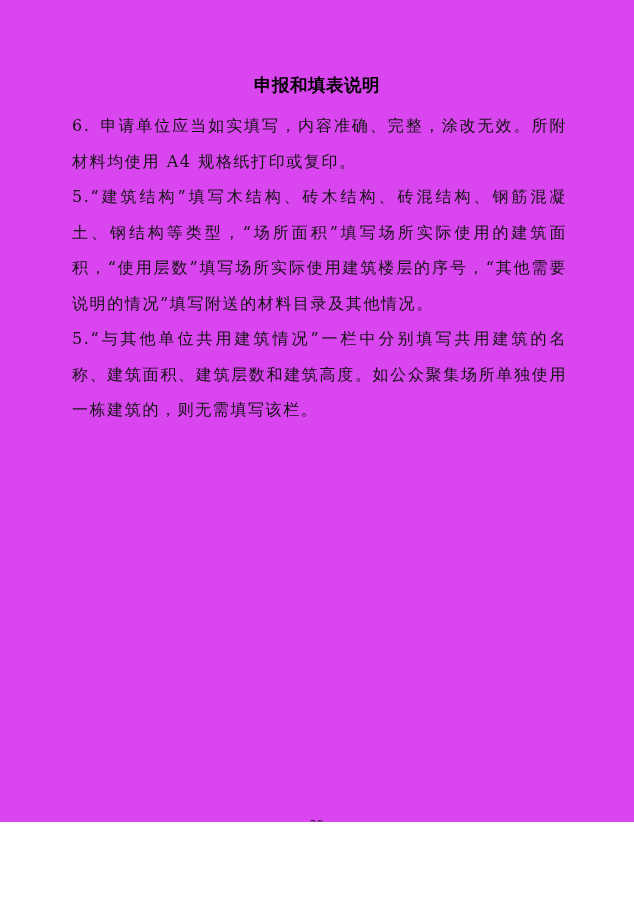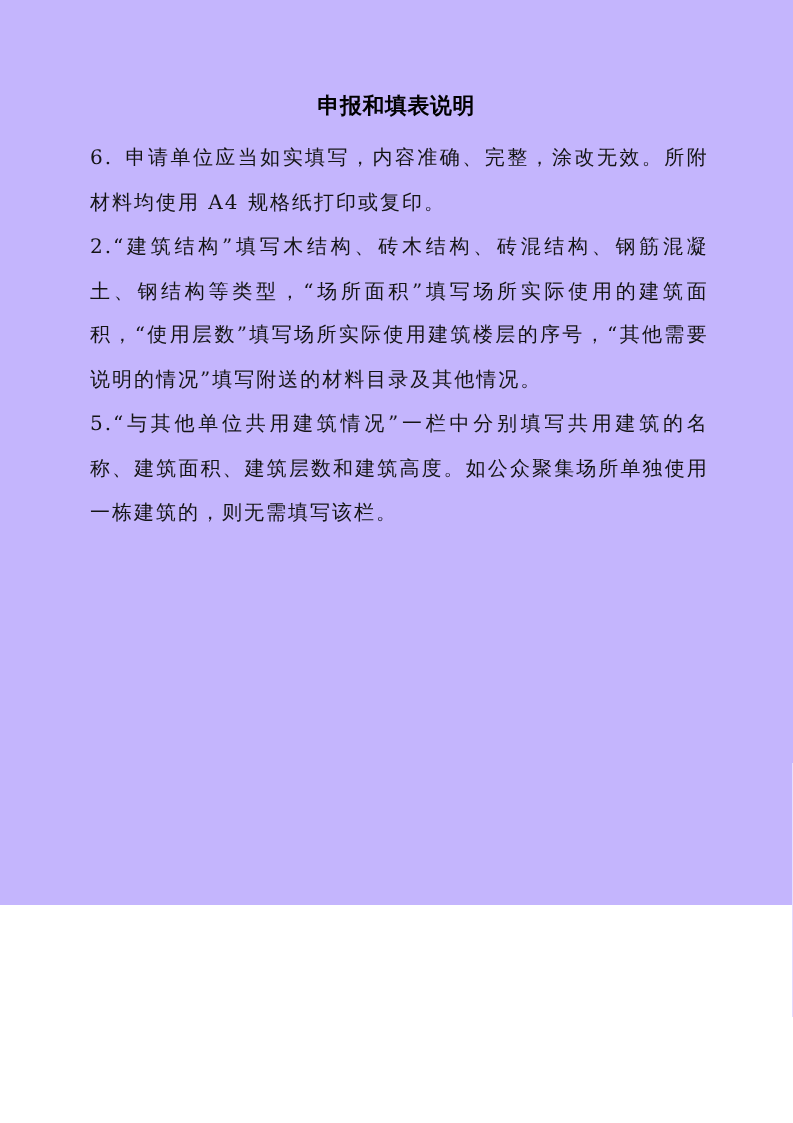--- a/index.html
+++ b/index.html
@@ -3,22 +3,22 @@
 <meta charset="utf-8">
 <style>
   html, body {
     margin: 0;
     padding: 0;
     background: #ffffff;
   }
   .page {
     position: relative;
     width: 634px;
-    height: 724px;
-    background: #c4b5fd;
+    height: 822px;
+    background: #d946ef;
     color: #141414;
     font-family: "DejaVu Serif", "Liberation Serif", serif;
     overflow: hidden;
     box-sizing: border-box;
   }
   .doc-title {
     padding-top: 73px;
     text-align: center;
     font-size: 17.5px;
     font-weight: bold;
@@ -52,19 +52,19 @@
 </style>
 </head>
 <body>
 
 <div class="page">
 
   <div class="doc-title">申报和填表说明</div>
 
   <div class="content">
     <p>6. 申请单位应当如实填写，内容准确、完整，涂改无效。所附材料均使用 A4 规格纸打印或复印。</p>
-    <p>2.“建筑结构”填写木结构、砖木结构、砖混结构、钢筋混凝土、钢结构等类型，“场所面积”填写场所实际使用的建筑面积，“使用层数”填写场所实际使用建筑楼层的序号，“其他需要说明的情况”填写附送的材料目录及其他情况。</p>
+    <p>5.“建筑结构”填写木结构、砖木结构、砖混结构、钢筋混凝土、钢结构等类型，“场所面积”填写场所实际使用的建筑面积，“使用层数”填写场所实际使用建筑楼层的序号，“其他需要说明的情况”填写附送的材料目录及其他情况。</p>
     <p>5.“与其他单位共用建筑情况”一栏中分别填写共用建筑的名称、建筑面积、建筑层数和建筑高度。如公众聚集场所单独使用一栋建筑的，则无需填写该栏。</p>
   </div>
 
   <div class="page-number">39</div>
 
 </div>
 
 </body></html>

